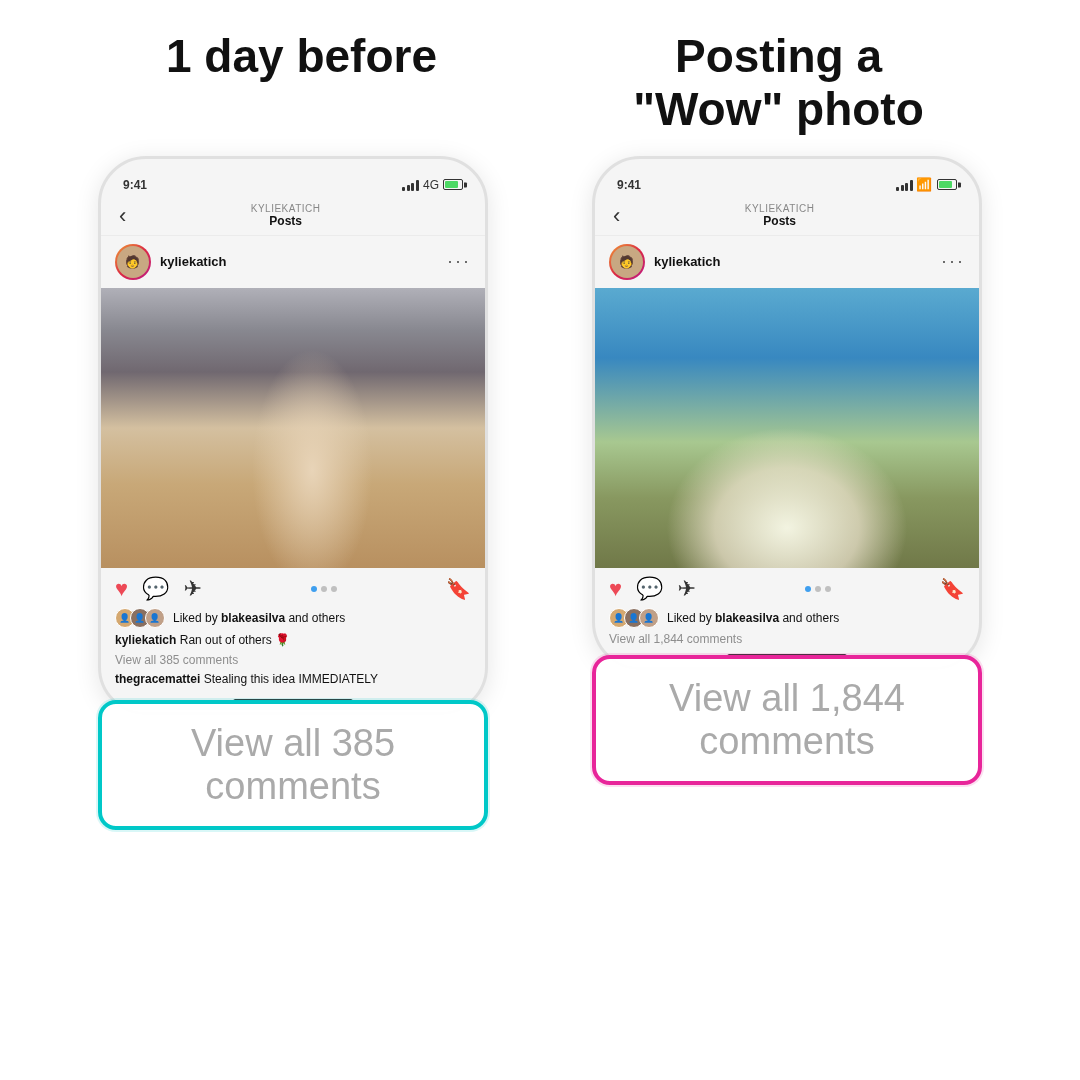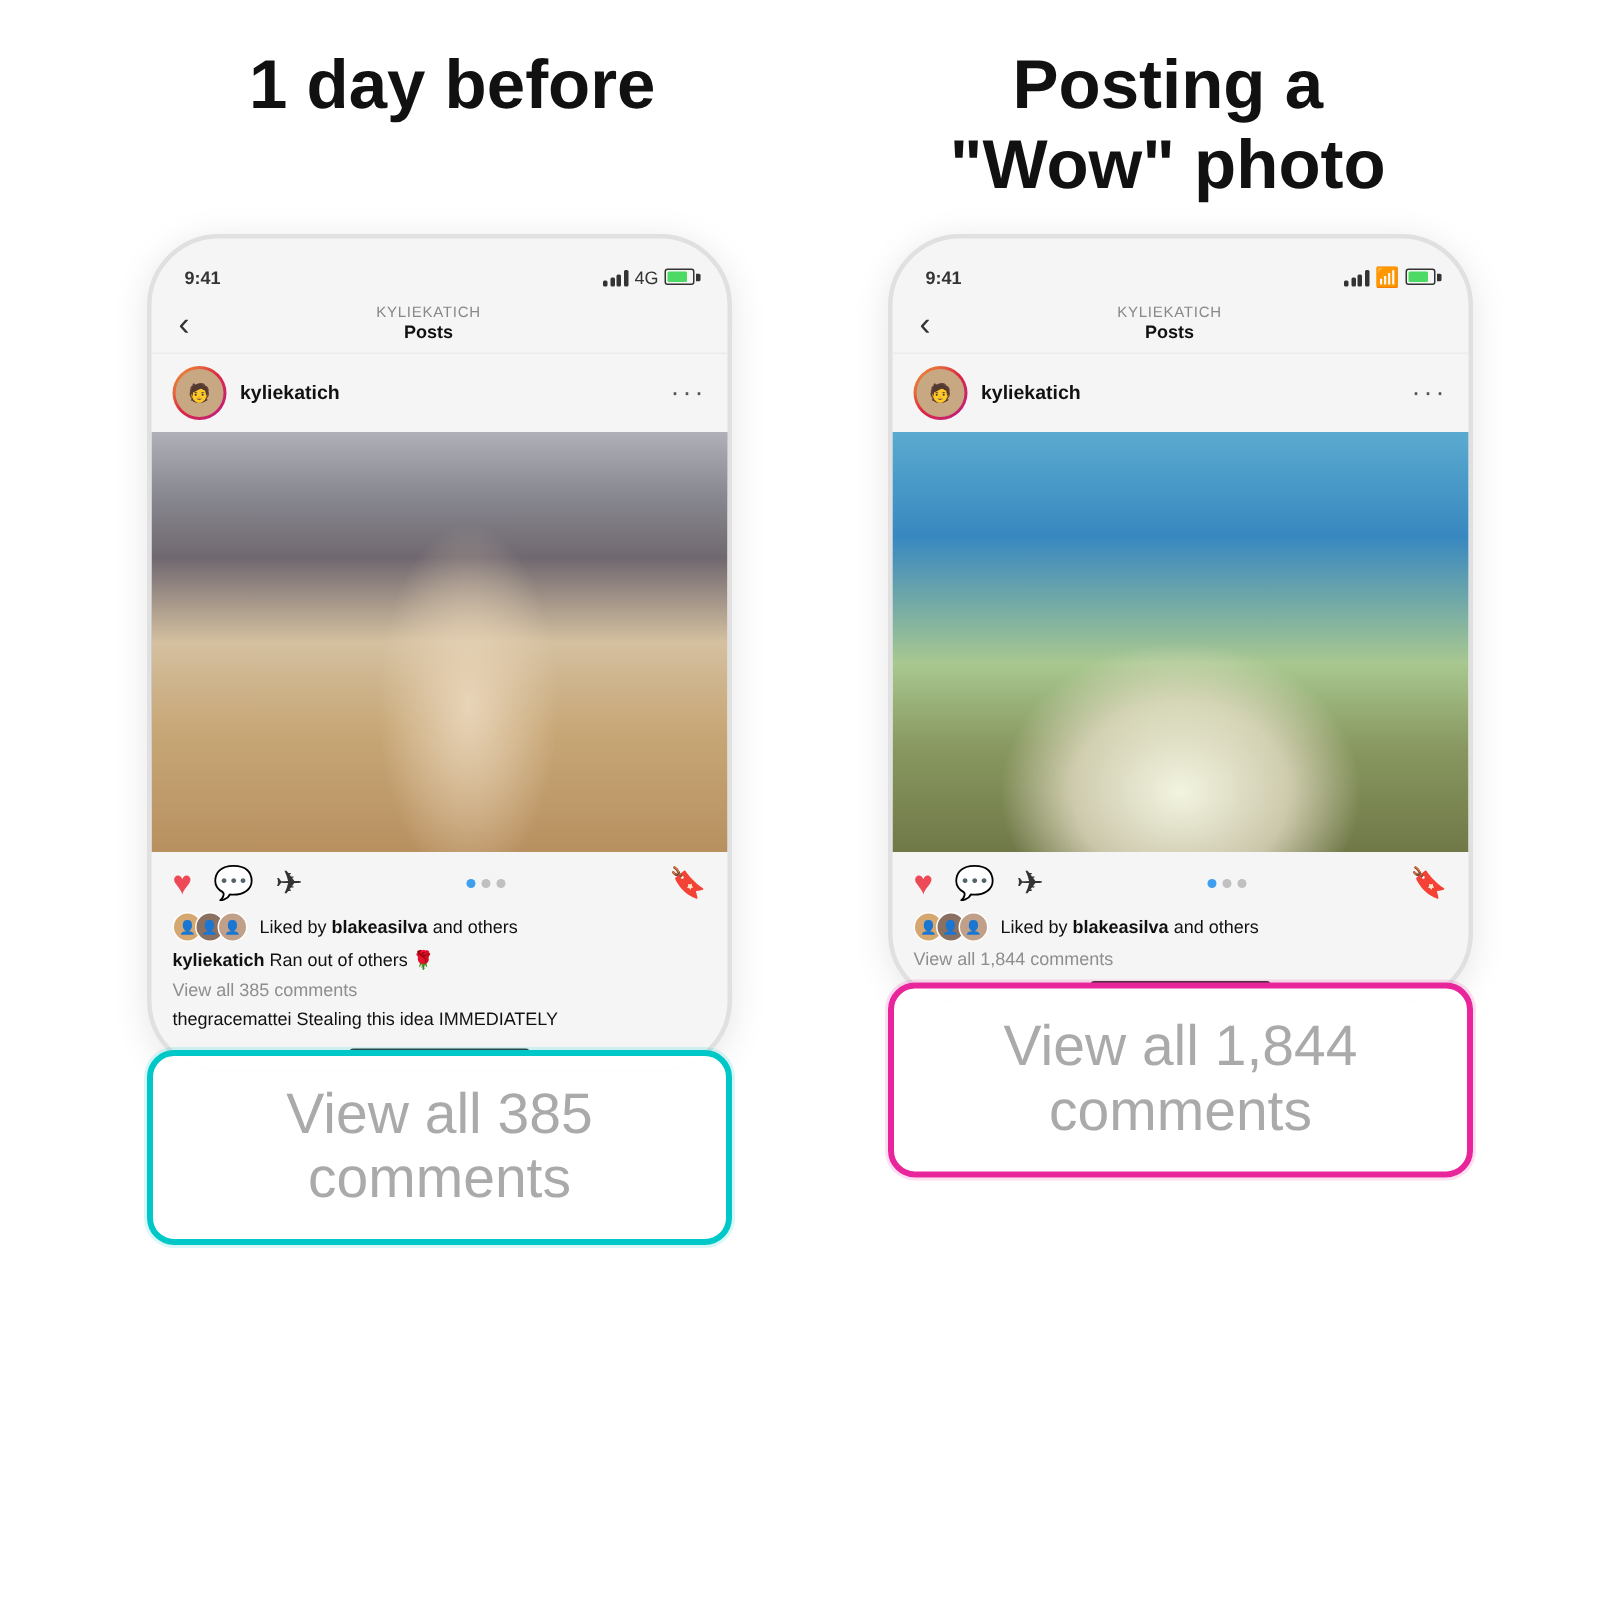--- a/index.html
+++ b/index.html
@@ -285,21 +285,21 @@
       font-size: 12px;
       color: #8e8e8e;
     }
     .first-comment {
       padding: 2px 14px 6px;
       font-size: 12px;
       color: #111;
       line-height: 1.4;
     }
     .first-comment strong {
-      font-weight: 400;
+      font-weight: 700;
     }
 
     
     .highlight-box-wrapper {
       width: 390px;
       margin-top: -15px;
       z-index: 10;
       position: relative;
     }
     .highlight-box {

